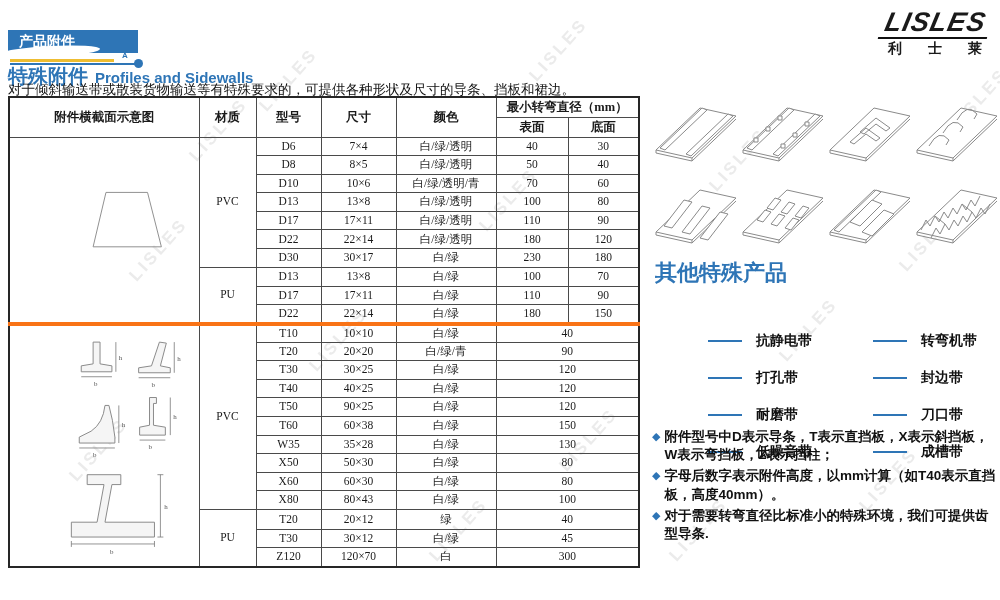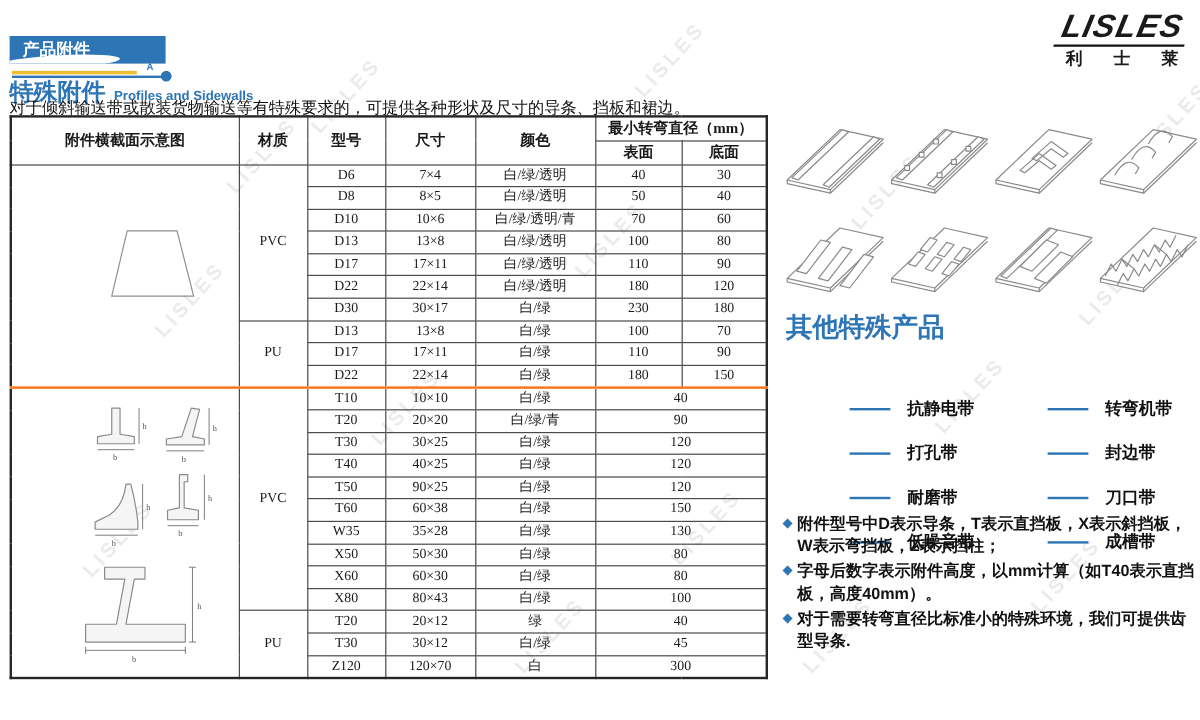--- a/index.html
+++ b/index.html
@@ -21,39 +21,39 @@
   .badge::after { content:""; position:absolute; left:-8px; bottom:-4px; width:100px;
                   height:11px; background:#fff; border-radius:50%; transform:rotate(-3deg); }
   .yellow-line { position:absolute; left:10px; top:59px; width:104px; height:2.5px; background:#eebd31; }
   .blue-line   { position:absolute; left:10px; top:63px; width:127px; height:1.5px; background:#2e75b6; }
   .blue-dot    { position:absolute; left:134px; top:59px; width:9px; height:9px;
                  border-radius:50%; background:#2e75b6; }
   .marker-a    { position:absolute; left:122px; top:51px; font-size:8px; font-weight:bold; color:#2e75b6; }
 
   .sec-title-row { position:absolute; left:8px; top:63px; display:flex; align-items:baseline; gap:7px; }
   .sec-title { color:#2e75b6; font-size:20px; font-weight:bold; }
-  .sec-sub   { color:#2e75b6; font-size:11px; font-weight:bold; }
+  .sec-sub   { color:#2e75b6; font-size:15px; font-weight:bold; }
   .sec-desc  { position:absolute; left:8px; top:81px; font-size:13.5px; font-weight:normal; color:#111; }
 
   
   .logo { position:absolute; left:876px; top:8px; width:118px; text-align:center; }
   .logo-name { display:inline-block; font-style:italic; font-weight:800; font-size:27px;
                letter-spacing:1px; transform:skewX(-12deg); border-bottom:2.5px solid #111;
                line-height:1.05; padding:0 4px 1px; }
   .logo-cn { font-size:14px; font-weight:bold; letter-spacing:11px; padding-left:11px; margin-top:1px; }
 
   
   .spec-table { position:absolute; left:8px; top:96px; border-collapse:collapse;
                 table-layout:fixed; width:630px; font-family:"Liberation Serif", serif; }
   .spec-table th, .spec-table td { border:1px solid #4a4a4a; text-align:center;
                 vertical-align:middle; padding:0; }
   .spec-table { border:2px solid #262626; }
   .spec-table thead th { font-size:12.5px; font-weight:bold; height:20px; }
   .spec-table tbody td { font-size:11.5px; height:18.6px; line-height:1; }
-  .spec-table .group-sep td { border-top:2px solid #f97316; }
+  .spec-table .group-sep td { border-top:4px solid #f97316; }
   .spec-table .mat-sep td   { border-top:1.5px solid #262626; }
   .diagram-cell { vertical-align:middle; }
   .diagram-cell svg { display:block; margin:0 auto; }
   .mat-cell { font-size:12px; }
 
   
   .drawings { position:absolute; left:650px; top:86px; }
   .drawings polygon, .drawings polyline, .drawings path, .drawings rect
     { fill:#fff; stroke:#8a8a8a; stroke-width:1; stroke-linejoin:round; }
   .drawings .nofill { fill:none; }

